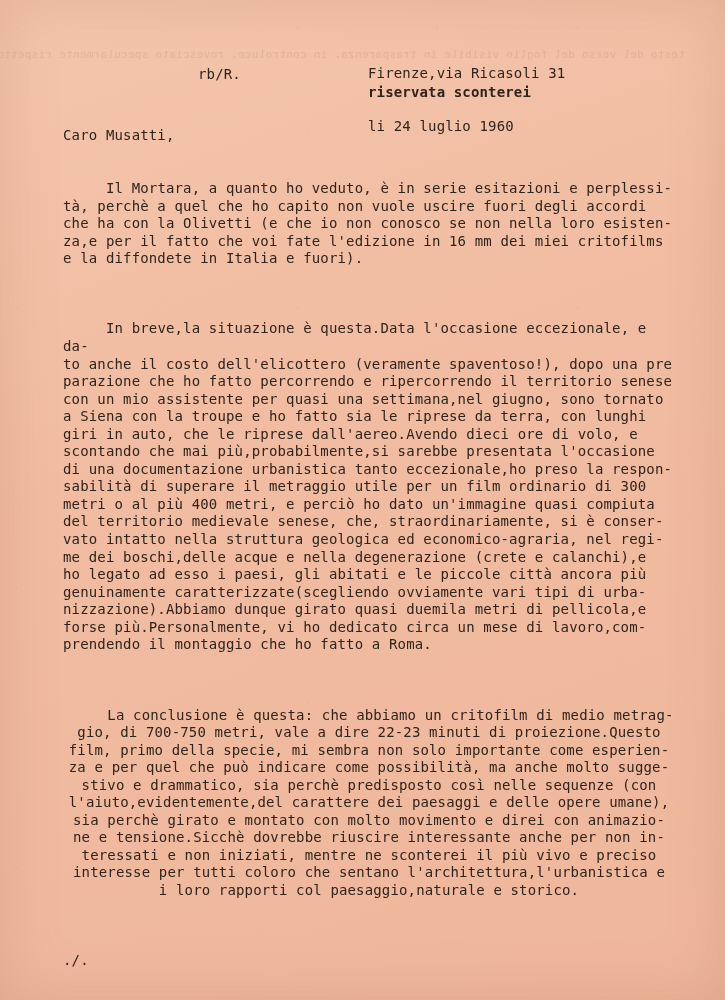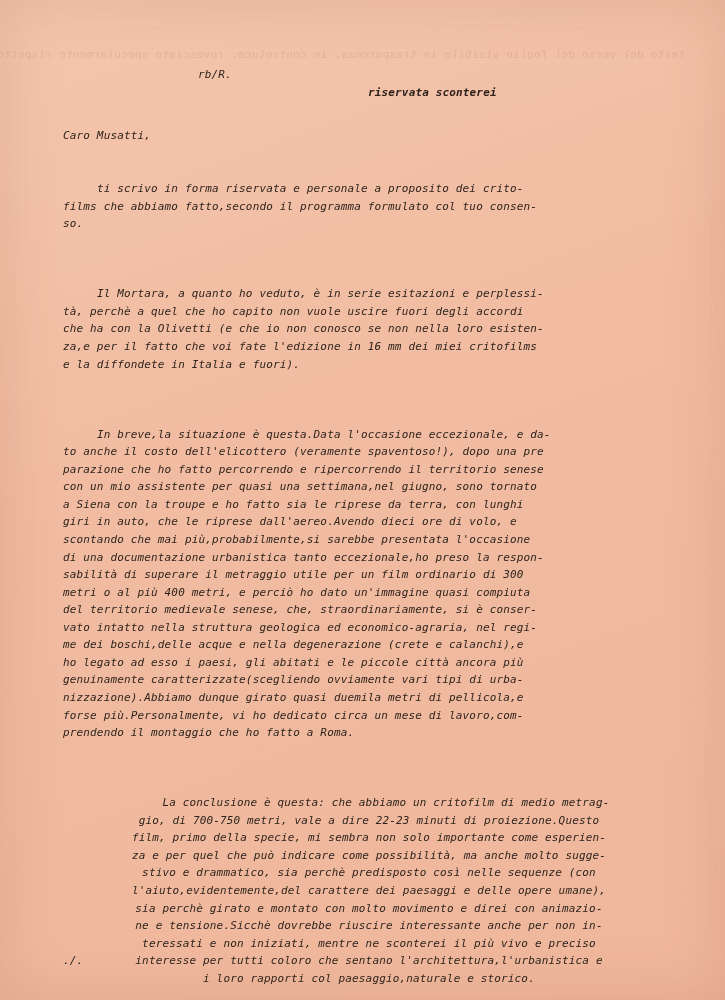--- a/index.html
+++ b/index.html
@@ -37,25 +37,24 @@
     pointer-events: none;
     white-space: pre;
     padding: 46px 40px 0 40px;
     box-sizing: border-box;
     filter: blur(0.3px);
   }
   .typed {
     position: relative;
     z-index: 2;
     color: #2f241d;
-    font-size: 11px;
+    font-size: 14px;
     line-height: 17.55px;
     letter-spacing: 0.15px;
     white-space: pre-wrap;
-    font-style: italic;
   }
   .header-block {
     position: absolute;
     left: 368px;
     top: 30px;
     white-space: pre;
     text-align: left;
   }
   .header-block .line {
     display: block;
@@ -122,31 +121,32 @@
     box-shadow: inset 0 0 60px rgba(150, 85, 55, 0.18);
   }
 </style>
 </head>
 <body>
 
 <div class="page">
 
   <div class="bleed">testo del verso del foglio visibile in trasparenza, in controluce, rovesciato specularmente rispetto alla scrittura principale della lettera dattiloscritta</div>
 
+  <div class="typed header-block">
+    <span class="line">Firenze,via Ricasoli 31</span>
+    <span class="line">li 24 luglio 1960</span>
+  </div>
 
   <div class="typed rbr">rb/R.</div>
 
   <div class="typed reserved">riservata sconterei</div>
 
   <div class="typed salutation">Caro Musatti,</div>
 
   <div class="typed body-text">
-    <p class="para">     ti scrivo in forma riservata e personale a proposito dei crito-
-films che abbiamo fatto,secondo il programma formulato col tuo consen-
-so.</p>
     <p class="para">     Il Mortara, a quanto ho veduto, è in serie esitazioni e perplessi-
 tà, perchè a quel che ho capito non vuole uscire fuori degli accordi
 che ha con la Olivetti (e che io non conosco se non nella loro esisten-
 za,e per il fatto che voi fate l'edizione in 16 mm dei miei critofilms
 e la diffondete in Italia e fuori).</p>
     <p class="para">     In breve,la situazione è questa.Data l'occasione eccezionale, e da-
 to anche il costo dell'elicottero (veramente spaventoso!), dopo una pre
 parazione che ho fatto percorrendo e ripercorrendo il territorio senese
 con un mio assistente per quasi una settimana,nel giugno, sono tornato
 a Siena con la troupe e ho fatto sia le riprese da terra, con lunghi

